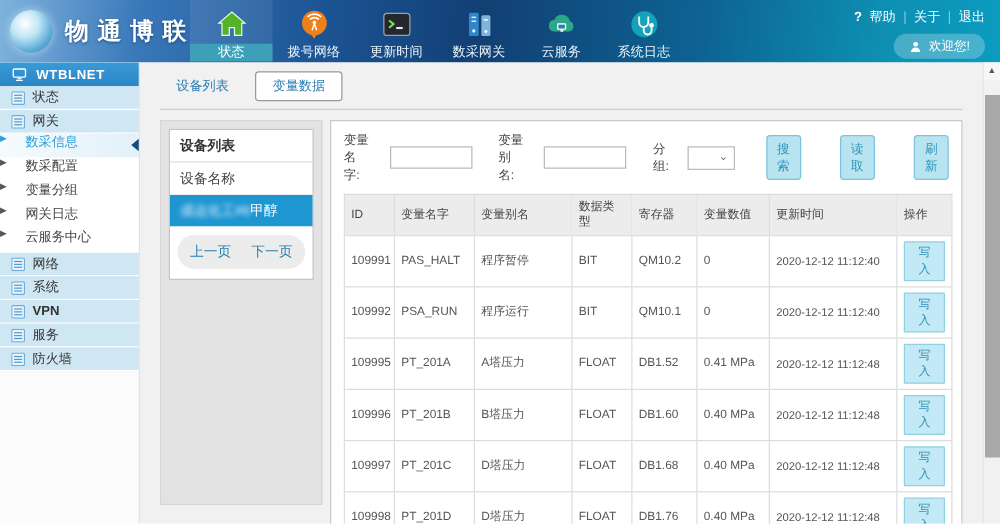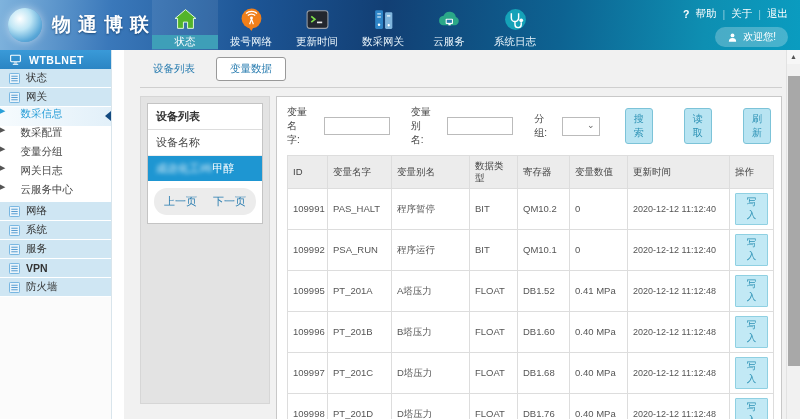--- a/index.html
+++ b/index.html
@@ -37,21 +37,21 @@
     padding-left:9px; font-size:10.5px; color:#333; cursor:pointer; }
   .sb-sub { height:19px; background:#fff; display:flex; align-items:flex-start; gap:15px; padding-left:0;
     font-size:10.5px; color:#444; cursor:pointer; position:relative; }
   .sb-sub .arr { font-size:7px; color:#555; }
   .sb-sub.active { color:#2a9fd8; background:linear-gradient(90deg,#f6fbfe,#e2f0f9); }
   .sb-sub.active .arr { color:#2a9fd8; }
   .sb-sub.active::after { content:""; position:absolute; right:0; top:4px;
     border-top:5px solid transparent; border-bottom:5px solid transparent; border-right:6px solid #144a80; }
 
   
-  .content { position:absolute; left:124px; top:50px; width:674px; height:369px; background:#f1f1f1; overflow:hidden; }
+  .content { position:absolute; left:112px; top:50px; width:674px; height:369px; background:#f1f1f1; overflow:hidden; }
   .tabs-row { position:absolute; left:16px; top:7px; display:flex; align-items:center; gap:8px; }
   .tab { padding:4px 13px; color:#2a7db0; font-size:10.5px; cursor:pointer; }
   .tab.active { background:#fff; border:1px solid #999; border-radius:3px; }
   .tabs-hr { position:absolute; left:16px; top:37px; width:642px; border-top:1px solid #cfcfcf; }
 
   
   .device-panel { position:absolute; left:16px; top:46px; width:130px; height:308px; background:#e3e3e3; border:1px solid #d6d6d6; padding:6px; }
   .device-card { background:#fff; border:1px solid #c4c4c4; }
   .dc-title { padding:5px 8px; font-weight:bold; color:#333; border-bottom:1px solid #ddd; }
   .dc-sub { padding:5px 8px; color:#444; border-bottom:1px solid #eee; }
@@ -251,30 +251,30 @@
         </svg>
       <span>系统</span>
     </div>
     <div class="sb-item">
       <svg width="11" height="11" viewBox="0 0 12 12">
           <rect x="0.5" y="0.5" width="11" height="11" rx="1" fill="#eaf4fb" stroke="#6aaede"></rect>
           <rect x="2.5" y="3" width="7" height="1" fill="#4a94cc"></rect>
           <rect x="2.5" y="5.5" width="7" height="1" fill="#4a94cc"></rect>
           <rect x="2.5" y="8" width="7" height="1" fill="#4a94cc"></rect>
         </svg>
+      <span style="font-weight:bold;">VPN</span>
+    </div>
+    <div class="sb-item">
+      <svg width="11" height="11" viewBox="0 0 12 12">
+          <rect x="0.5" y="0.5" width="11" height="11" rx="1" fill="#eaf4fb" stroke="#6aaede"></rect>
+          <rect x="2.5" y="3" width="7" height="1" fill="#4a94cc"></rect>
+          <rect x="2.5" y="5.5" width="7" height="1" fill="#4a94cc"></rect>
+          <rect x="2.5" y="8" width="7" height="1" fill="#4a94cc"></rect>
+        </svg>
       <span>服务</span>
-    </div>
-    <div class="sb-item">
-      <svg width="11" height="11" viewBox="0 0 12 12">
-          <rect x="0.5" y="0.5" width="11" height="11" rx="1" fill="#eaf4fb" stroke="#6aaede"></rect>
-          <rect x="2.5" y="3" width="7" height="1" fill="#4a94cc"></rect>
-          <rect x="2.5" y="5.5" width="7" height="1" fill="#4a94cc"></rect>
-          <rect x="2.5" y="8" width="7" height="1" fill="#4a94cc"></rect>
-        </svg>
-      <span style="font-weight:bold;">VPN</span>
     </div>
     <div class="sb-item">
       <svg width="11" height="11" viewBox="0 0 12 12">
           <rect x="0.5" y="0.5" width="11" height="11" rx="1" fill="#eaf4fb" stroke="#6aaede"></rect>
           <rect x="2.5" y="3" width="7" height="1" fill="#4a94cc"></rect>
           <rect x="2.5" y="5.5" width="7" height="1" fill="#4a94cc"></rect>
           <rect x="2.5" y="8" width="7" height="1" fill="#4a94cc"></rect>
         </svg>
       <span>防火墙</span>
     </div>

